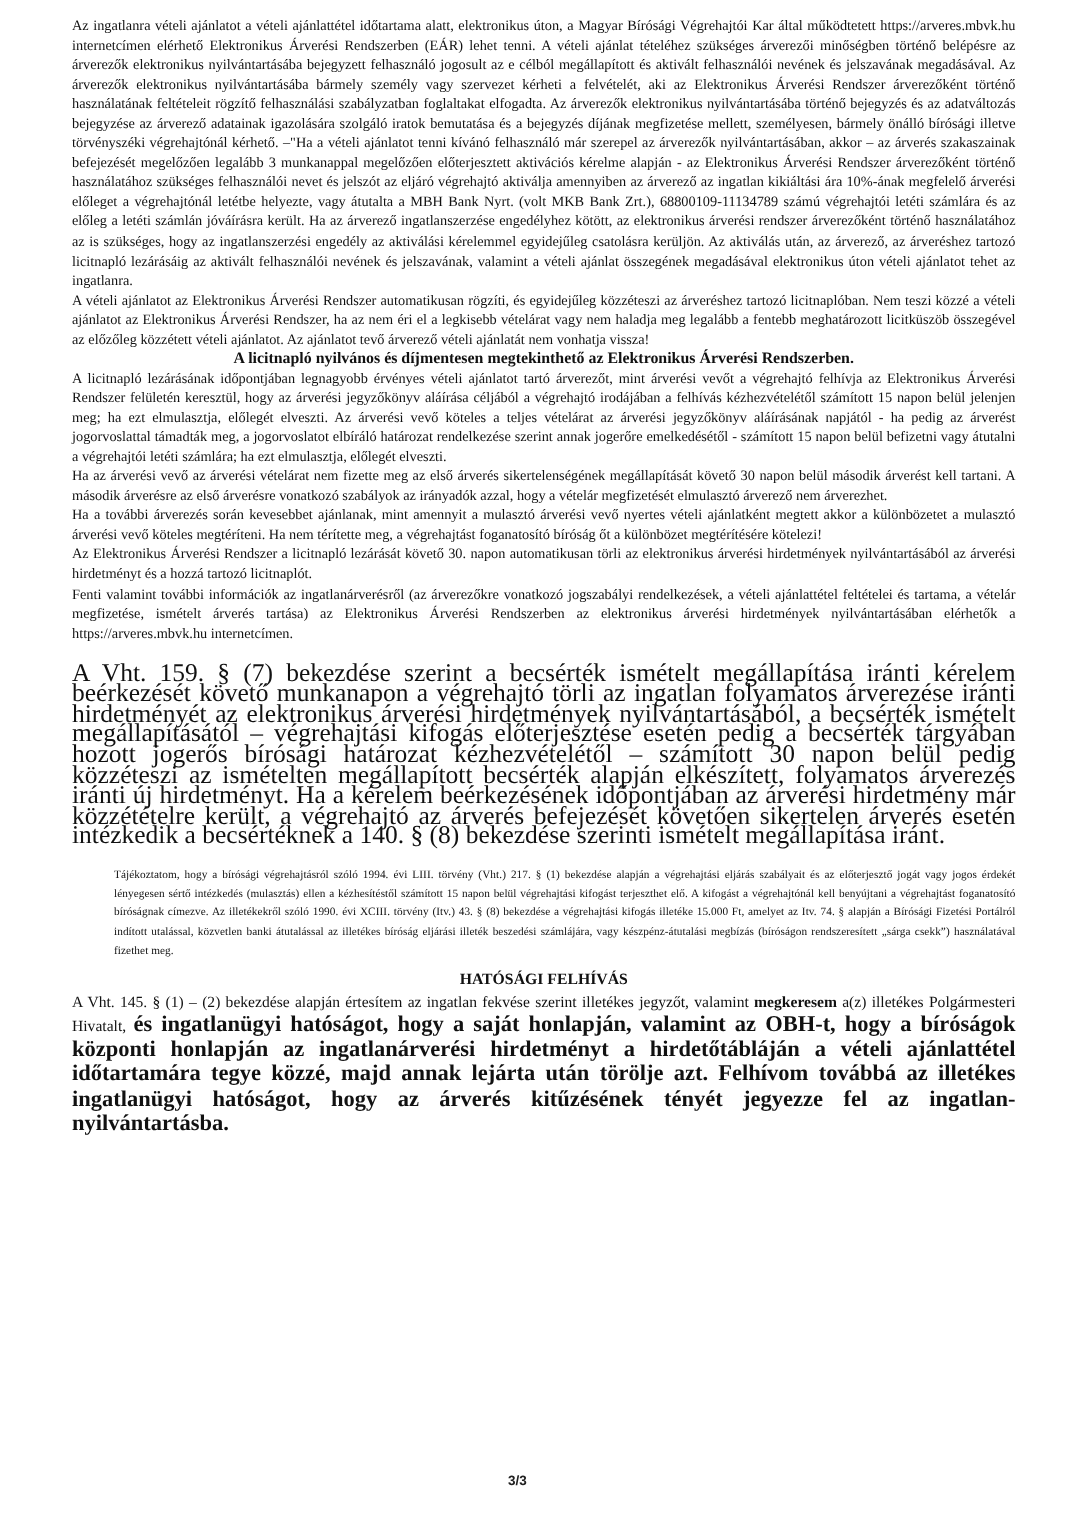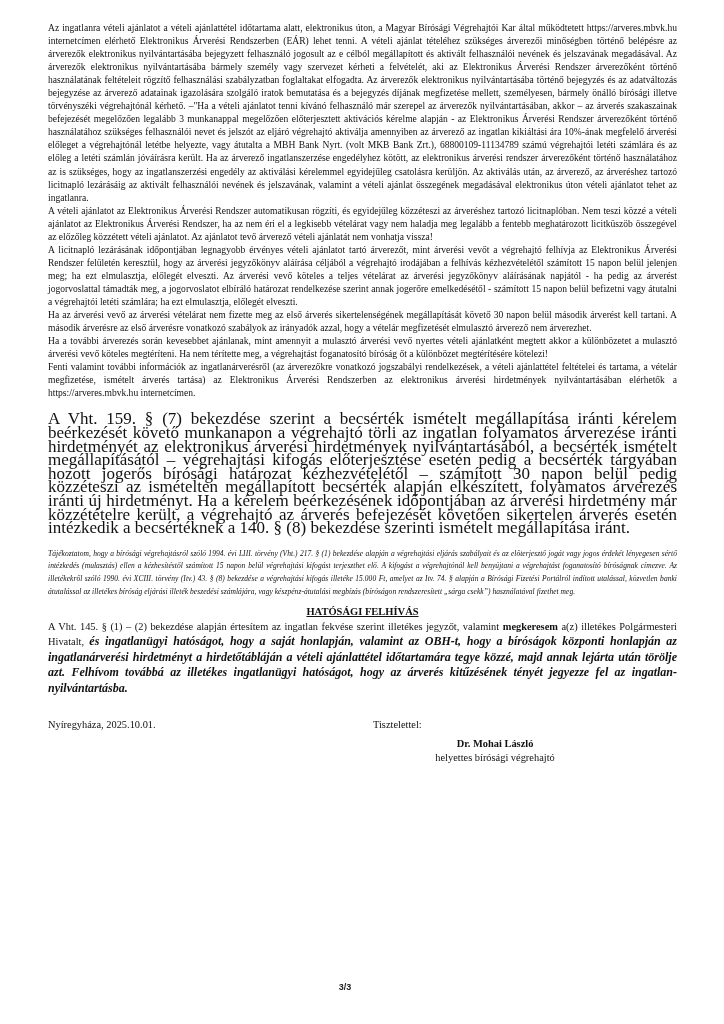--- a/index.html
+++ b/index.html
@@ -1,55 +1,51 @@
 <!DOCTYPE html>
 <html><head>
 <meta charset="utf-8">
 <style>
   html, body { margin: 0; padding: 0; background: #ffffff; }
   body { width: 724px; height: 1024px; position: relative; overflow: hidden; color: #111; }
-  .page { position: absolute; left: 48px; top: 21px; width: 629px;
+  .page { position: absolute; left: 48px; top: 11px; width: 629px;
           font-family: "Liberation Serif", serif; font-size: 9.55px; line-height: 13.05px; }
   p { margin: 0; text-align: justify; }
   .gap { height: 13px; }
   .center-bold { text-align: center; font-weight: bold; font-size: 10.6px; line-height: 13.2px; }
   .italic-block { font-size: 17px; line-height: 13.6px; }
-  .notice { font-style: italic; font-size: 7.5px; line-height: 12.7px; letter-spacing: 0.05px; }
-  .heading { text-align: center; font-weight: bold; font-size: 10.5px; line-height: 14px; margin-top: 6px; text-decoration: underline; }
+  .notice { font-size: 7.5px; line-height: 12.7px; letter-spacing: 0.05px; margin-left: 28px; }
+  .heading { text-align: center; font-weight: bold; font-size: 10.5px; line-height: 14px; margin-top: 6px; }
   .demand { font-size: 10.4px; line-height: 15.6px; }
-  .demand b.big { font-size: 12px; font-style: italic; }
+  .demand b.big { font-size: 15px; }
   .sig-row { position: relative; height: 60px; margin-top: 22px; font-size: 10.4px; line-height: 14px; }
   .sig-place { position: absolute; left: 0; top: 0; }
   .sig-greet { position: absolute; left: 325px; top: 0; }
   .sig-name { position: absolute; left: 362px; top: 19px; width: 170px; text-align: center; font-weight: bold; }
   .sig-title { position: absolute; left: 362px; top: 33px; width: 170px; text-align: center; }
   .pager { position: absolute; left: 323px; top: 982px; width: 44px; text-align: center;
            font-family: "Liberation Sans", sans-serif; font-weight: bold; font-size: 9px; color: #222; }
 </style>
 </head>
 <body>
 
 <div class="page">
   <p>Az ingatlanra vételi ajánlatot a vételi ajánlattétel időtartama alatt, elektronikus úton, a Magyar Bírósági Végrehajtói Kar által működtetett https://arveres.mbvk.hu internetcímen elérhető Elektronikus Árverési Rendszerben (EÁR) lehet tenni. A vételi ajánlat tételéhez szükséges árverezői minőségben történő belépésre az árverezők elektronikus nyilvántartásába bejegyzett felhasználó jogosult az e célból megállapított és aktivált felhasználói nevének és jelszavának megadásával. Az árverezők elektronikus nyilvántartásába bármely személy vagy szervezet kérheti a felvételét, aki az Elektronikus Árverési Rendszer árverezőként történő használatának feltételeit rögzítő felhasználási szabályzatban foglaltakat elfogadta. Az árverezők elektronikus nyilvántartásába történő bejegyzés és az adatváltozás bejegyzése az árverező adatainak igazolására szolgáló iratok bemutatása és a bejegyzés díjának megfizetése mellett, személyesen, bármely önálló bírósági illetve törvényszéki végrehajtónál kérhető. –"Ha a vételi ajánlatot tenni kívánó felhasználó már szerepel az árverezők nyilvántartásában, akkor – az árverés szakaszainak befejezését megelőzően  legalább 3 munkanappal megelőzően előterjesztett aktivációs kérelme alapján - az Elektronikus Árverési Rendszer árverezőként történő használatához szükséges felhasználói nevet és jelszót az eljáró végrehajtó aktiválja amennyiben az árverező az ingatlan kikiáltási ára 10%-ának megfelelő árverési előleget a végrehajtónál letétbe helyezte, vagy átutalta a  MBH Bank Nyrt. (volt MKB Bank Zrt.), 68800109-11134789 számú végrehajtói letéti számlára és az előleg a letéti számlán jóváírásra került. Ha az árverező ingatlanszerzése engedélyhez kötött, az elektronikus árverési rendszer árverezőként történő használatához az is szükséges, hogy az ingatlanszerzési engedély az aktiválási kérelemmel egyidejűleg csatolásra kerüljön. Az aktiválás után, az árverező, az árveréshez tartozó licitnapló lezárásáig az aktivált felhasználói nevének és jelszavának, valamint a vételi ajánlat összegének megadásával elektronikus úton vételi ajánlatot tehet az ingatlanra.</p>
   <p>A vételi ajánlatot az Elektronikus Árverési Rendszer automatikusan rögzíti, és egyidejűleg közzéteszi az árveréshez tartozó licitnaplóban. Nem teszi közzé a vételi ajánlatot az Elektronikus Árverési Rendszer, ha az nem éri el a legkisebb vételárat vagy nem haladja meg legalább a fentebb meghatározott licitküszöb összegével az előzőleg közzétett vételi ajánlatot. Az ajánlatot tevő árverező vételi ajánlatát nem vonhatja vissza!</p>
+  <p class="center-bold">A licitnapló nyilvános és díjmentesen megtekinthető az Elektronikus Árverési Rendszerben.</p>
   <p>A licitnapló lezárásának időpontjában legnagyobb érvényes vételi ajánlatot tartó árverezőt, mint árverési vevőt a végrehajtó felhívja az Elektronikus Árverési Rendszer felületén keresztül, hogy az árverési jegyzőkönyv aláírása céljából a végrehajtó irodájában a felhívás kézhezvételétől számított 15 napon belül jelenjen meg; ha ezt elmulasztja, előlegét elveszti. Az árverési vevő köteles a teljes vételárat az árverési jegyzőkönyv aláírásának napjától - ha pedig az árverést jogorvoslattal támadták meg, a jogorvoslatot elbíráló határozat rendelkezése szerint annak jogerőre emelkedésétől - számított 15 napon belül befizetni vagy átutalni a végrehajtói letéti számlára; ha ezt elmulasztja, előlegét elveszti.</p>
   <p>Ha az árverési vevő az árverési vételárat nem fizette meg az első árverés sikertelenségének megállapítását követő 30 napon belül második árverést kell tartani. A második árverésre az első árverésre vonatkozó szabályok az irányadók azzal, hogy a vételár megfizetését elmulasztó árverező nem árverezhet.</p>
   <p>Ha a további árverezés során kevesebbet ajánlanak, mint amennyit a mulasztó árverési vevő nyertes vételi ajánlatként megtett akkor a különbözetet a mulasztó árverési vevő köteles megtéríteni. Ha nem térítette meg, a végrehajtást foganatosító bíróság őt a különbözet megtérítésére kötelezi!</p>
+  <p>Az Elektronikus Árverési Rendszer a licitnapló lezárását követő 30. napon automatikusan törli az elektronikus árverési hirdetmények nyilvántartásából az árverési hirdetményt és a hozzá tartozó licitnaplót.</p>
   <p>Fenti valamint további információk az ingatlanárverésről (az árverezőkre vonatkozó jogszabályi rendelkezések, a vételi ajánlattétel feltételei és tartama, a vételár megfizetése, ismételt árverés tartása) az Elektronikus Árverési Rendszerben az elektronikus árverési hirdetmények nyilvántartásában elérhetők a https://arveres.mbvk.hu internetcímen.</p>
 
   <div class="gap"></div>
   <p class="italic-block">A Vht. 159. § (7) bekezdése szerint a becsérték ismételt megállapítása iránti kérelem beérkezését követő munkanapon a végrehajtó törli az ingatlan folyamatos árverezése iránti hirdetményét az elektronikus árverési hirdetmények nyilvántartásából, a becsérték ismételt megállapításától – végrehajtási kifogás előterjesztése esetén pedig a becsérték tárgyában hozott jogerős bírósági határozat kézhezvételétől – számított 30 napon belül pedig közzéteszi az ismételten megállapított becsérték alapján elkészített, folyamatos árverezés iránti új hirdetményt. Ha a kérelem beérkezésének időpontjában az árverési hirdetmény már közzétételre került, a végrehajtó az árverés befejezését követően sikertelen árverés esetén intézkedik a becsértéknek a 140. § (8) bekezdése szerinti ismételt megállapítása iránt.</p>
 
   <div class="gap"></div>
   <p class="notice">Tájékoztatom, hogy a bírósági végrehajtásról szóló 1994. évi LIII. törvény (Vht.) 217. § (1) bekezdése alapján a végrehajtási eljárás szabályait és az előterjesztő jogát vagy jogos érdekét lényegesen sértő intézkedés (mulasztás) ellen a kézhesítéstől számított 15 napon belül végrehajtási kifogást terjeszthet elő. A kifogást a végrehajtónál kell benyújtani a végrehajtást foganatosító bíróságnak címezve. Az illetékekről szóló 1990. évi XCIII. törvény (Itv.) 43. § (8) bekezdése a végrehajtási kifogás illetéke 15.000 Ft, amelyet az Itv. 74. § alapján a Bírósági Fizetési Portálról indított utalással, közvetlen banki átutalással az illetékes bíróság eljárási illeték beszedési számlájára, vagy készpénz-átutalási megbízás (bíróságon rendszeresített „sárga csekk”) használatával fizethet meg.</p>
 
   <p class="heading">HATÓSÁGI FELHÍVÁS</p>
   <p class="demand"><span>A Vht. 145. § (1) – (2) bekezdése alapján értesítem az ingatlan fekvése szerint illetékes jegyzőt, valamint </span><b>megkeresem</b><span> a(z)  illetékes Polgármesteri Hivatalt, </span><b class="big">és ingatlanügyi hatóságot, hogy a saját honlapján, valamint az OBH-t, hogy a bíróságok központi honlapján az ingatlanárverési hirdetményt a hirdetőtábláján a vételi ajánlattétel időtartamára tegye közzé, majd annak lejárta után törölje azt. Felhívom továbbá az illetékes ingatlanügyi hatóságot, hogy az árverés kitűzésének tényét jegyezze fel az ingatlan-nyilvántartásba.</b></p>
 
-  <div class="sig-row">
-    <span class="sig-place">Nyíregyháza, 2025.10.01.</span>
-    <span class="sig-greet">Tisztelettel:</span>
-    <span class="sig-name">Dr. Mohai László</span>
-    <span class="sig-title">helyettes bírósági végrehajtó</span>
-  </div>
 </div>
 
 <div class="pager">3/3</div>
 
 </body></html>

